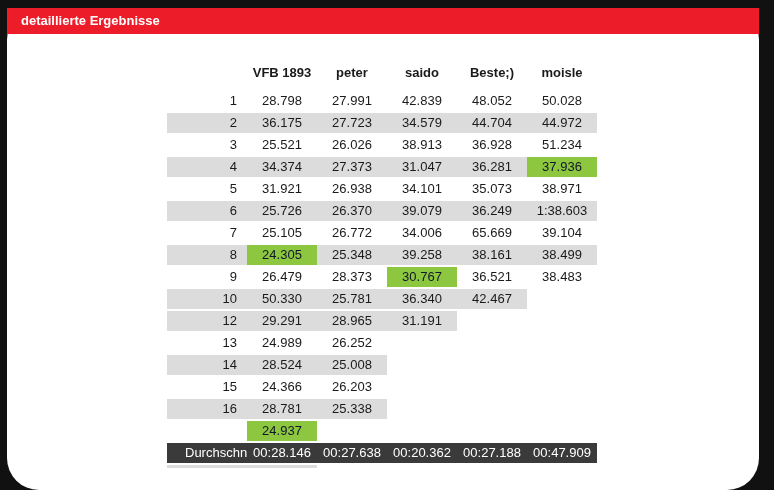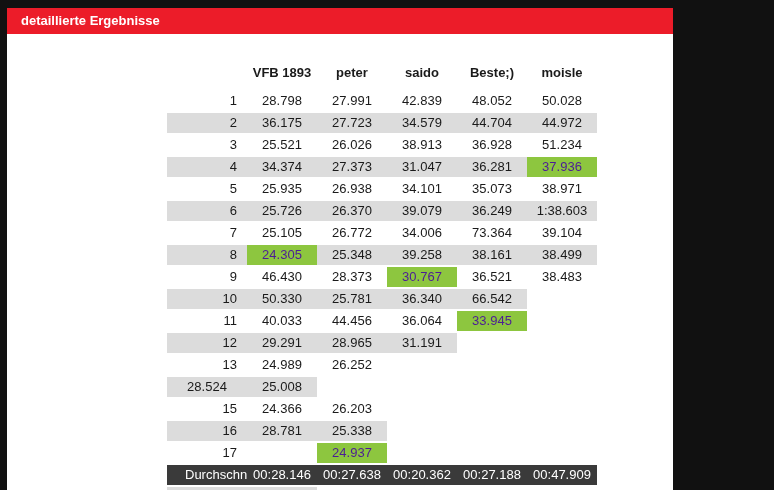--- a/index.html
+++ b/index.html
@@ -15,22 +15,23 @@
     position: relative;
     width: 774px; height: 490px;
     background: var(--frame-black);
     overflow: hidden;
     font-family: "Liberation Sans", sans-serif;
     color: var(--text-dark);
   }
   .panel {
     position: absolute;
     left: 7px; top: 8px;
-    width: 666px; height: 482px;
+    width: 752px; height: 482px;
     background: #ffffff;
+    border-radius: 32px;
   }
   .titlebar {
     position: absolute;
     left: 0; top: 0;
     width: 100%; height: 26px;
     background: var(--accent-red);
     color: #ffffff;
     font-size: 13px; font-weight: bold;
     line-height: 26px;
     padding-left: 14px;
@@ -51,21 +52,21 @@
   .cell {
     font-size: 13px;
     line-height: 20px;
     text-align: center;
     white-space: nowrap;
     overflow: hidden;
   }
   .thead .cell { font-weight: bold; }
   .cell.idx { text-align: right; padding-right: 10px; box-sizing: border-box; }
   .cell.stripe { background: var(--stripe-gray); }
-  .cell.best { background: var(--highlight-green); color: #4c1d95; }
+  .cell.best { background: var(--highlight-green); color: #0f172a; }
   .avg-row {
     background: var(--average-bar);
     color: #ffffff;
     margin-bottom: 2px;
   }
   .avg-row .cell.avg-label {
     text-align: left;
     padding-left: 18px;
     padding-right: 0;
     box-sizing: border-box;
@@ -124,91 +125,84 @@
           <div class="trow">
             <div class="cell idx stripe">4</div>
             <div class="cell stripe">34.374</div>
             <div class="cell stripe">27.373</div>
             <div class="cell stripe">31.047</div>
             <div class="cell stripe">36.281</div>
             <div class="cell stripe best">37.936</div>
           </div>
           <div class="trow">
             <div class="cell idx">5</div>
-            <div class="cell">25.935</div>
+            <div class="cell">31.921</div>
             <div class="cell">26.938</div>
             <div class="cell">34.101</div>
             <div class="cell">35.073</div>
             <div class="cell">38.971</div>
           </div>
           <div class="trow">
             <div class="cell idx stripe">6</div>
             <div class="cell stripe">25.726</div>
             <div class="cell stripe">26.370</div>
             <div class="cell stripe">39.079</div>
             <div class="cell stripe">36.249</div>
             <div class="cell stripe">1:38.603</div>
           </div>
           <div class="trow">
             <div class="cell idx">7</div>
             <div class="cell">25.105</div>
             <div class="cell">26.772</div>
             <div class="cell">34.006</div>
-            <div class="cell">73.364</div>
+            <div class="cell">65.669</div>
             <div class="cell">39.104</div>
           </div>
           <div class="trow">
             <div class="cell idx stripe">8</div>
             <div class="cell stripe best">24.305</div>
             <div class="cell stripe">25.348</div>
             <div class="cell stripe">39.258</div>
             <div class="cell stripe">38.161</div>
             <div class="cell stripe">38.499</div>
           </div>
           <div class="trow">
             <div class="cell idx">9</div>
-            <div class="cell">46.430</div>
+            <div class="cell">26.479</div>
             <div class="cell">28.373</div>
             <div class="cell best">30.767</div>
             <div class="cell">36.521</div>
             <div class="cell">38.483</div>
           </div>
           <div class="trow">
             <div class="cell idx stripe">10</div>
             <div class="cell stripe">50.330</div>
             <div class="cell stripe">25.781</div>
             <div class="cell stripe">36.340</div>
-            <div class="cell stripe">66.542</div>
-            <div class="cell"></div>
-          </div>
-          <div class="trow">
-            <div class="cell idx">11</div>
-            <div class="cell">40.033</div>
-            <div class="cell">44.456</div>
-            <div class="cell">36.064</div>
-            <div class="cell best">33.945</div>
+            <div class="cell stripe">42.467</div>
             <div class="cell"></div>
           </div>
           <div class="trow">
             <div class="cell idx stripe">12</div>
             <div class="cell stripe">29.291</div>
             <div class="cell stripe">28.965</div>
             <div class="cell stripe">31.191</div>
             <div class="cell"></div>
             <div class="cell"></div>
           </div>
           <div class="trow">
             <div class="cell idx">13</div>
             <div class="cell">24.989</div>
             <div class="cell">26.252</div>
             <div class="cell"></div>
             <div class="cell"></div>
             <div class="cell"></div>
           </div>
           <div class="trow">
+            <div class="cell idx stripe">14</div>
             <div class="cell stripe">28.524</div>
             <div class="cell stripe">25.008</div>
             <div class="cell"></div>
             <div class="cell"></div>
             <div class="cell"></div>
           </div>
           <div class="trow">
             <div class="cell idx">15</div>
             <div class="cell">24.366</div>
             <div class="cell">26.203</div>
@@ -218,21 +212,20 @@
           </div>
           <div class="trow">
             <div class="cell idx stripe">16</div>
             <div class="cell stripe">28.781</div>
             <div class="cell stripe">25.338</div>
             <div class="cell"></div>
             <div class="cell"></div>
             <div class="cell"></div>
           </div>
           <div class="trow">
-            <div class="cell idx">17</div>
             <div class="cell"></div>
             <div class="cell best">24.937</div>
             <div class="cell"></div>
             <div class="cell"></div>
             <div class="cell"></div>
           </div>
         </div>
 
       <div class="trow avg-row">
         <div class="cell avg-label">Durchschnitt</div>

